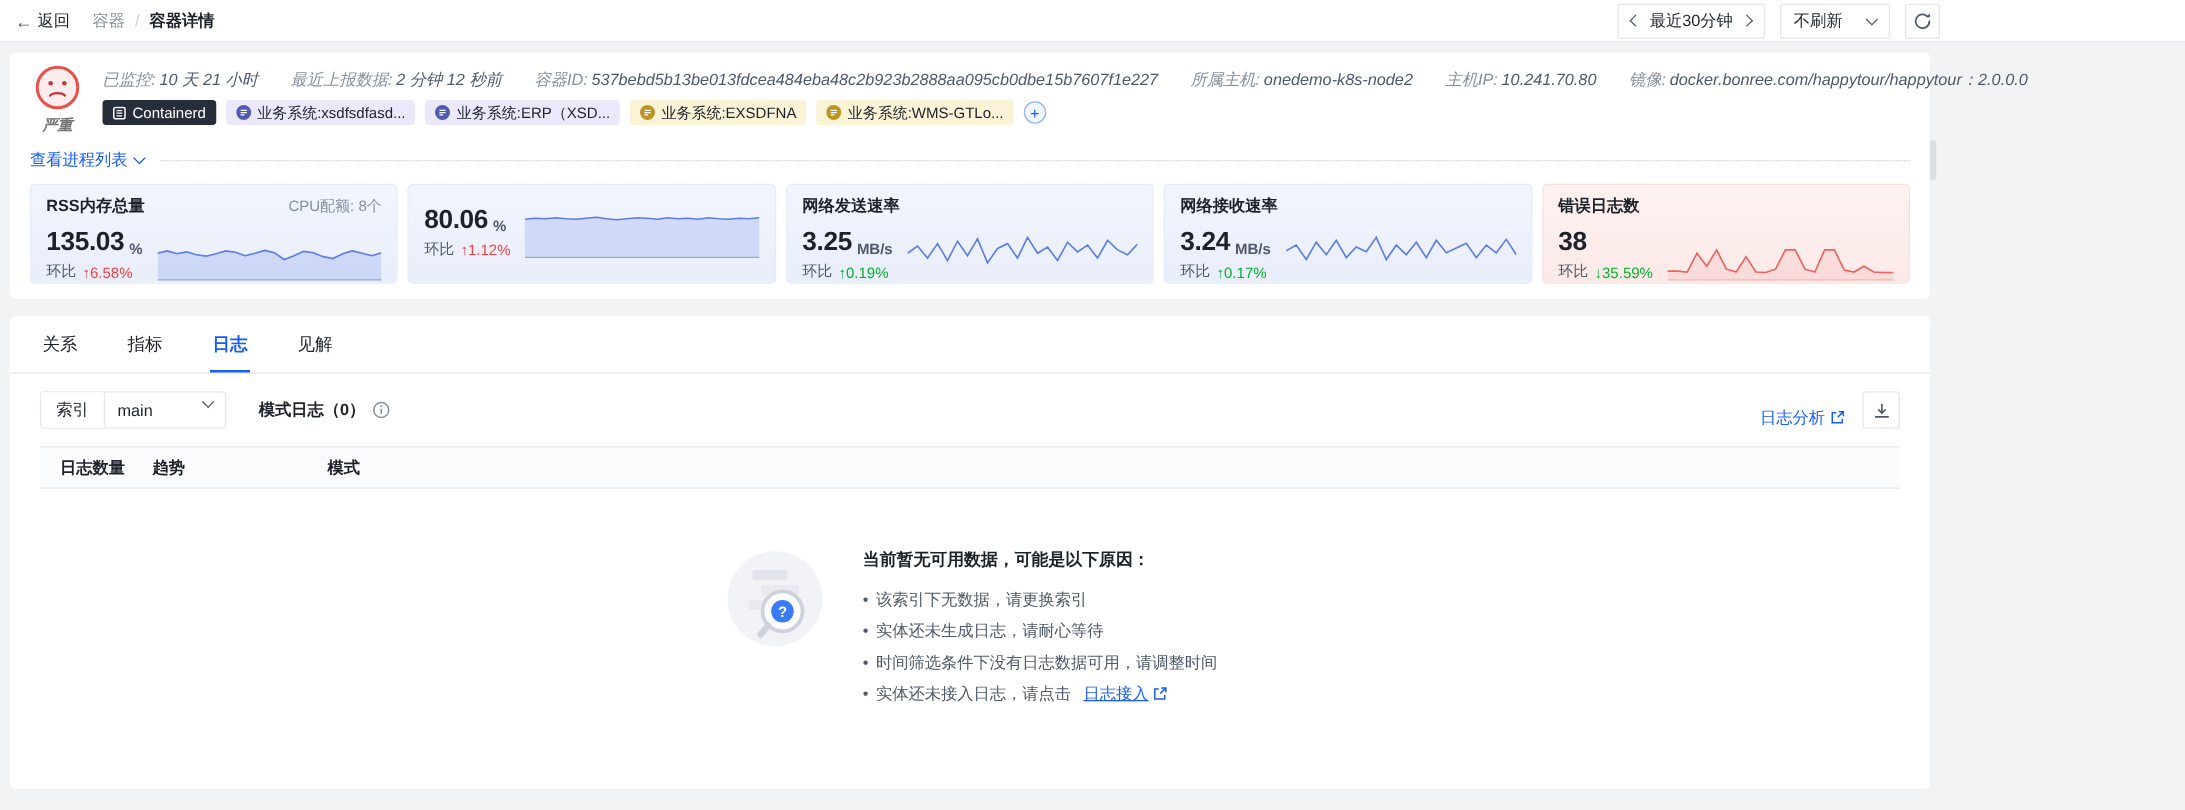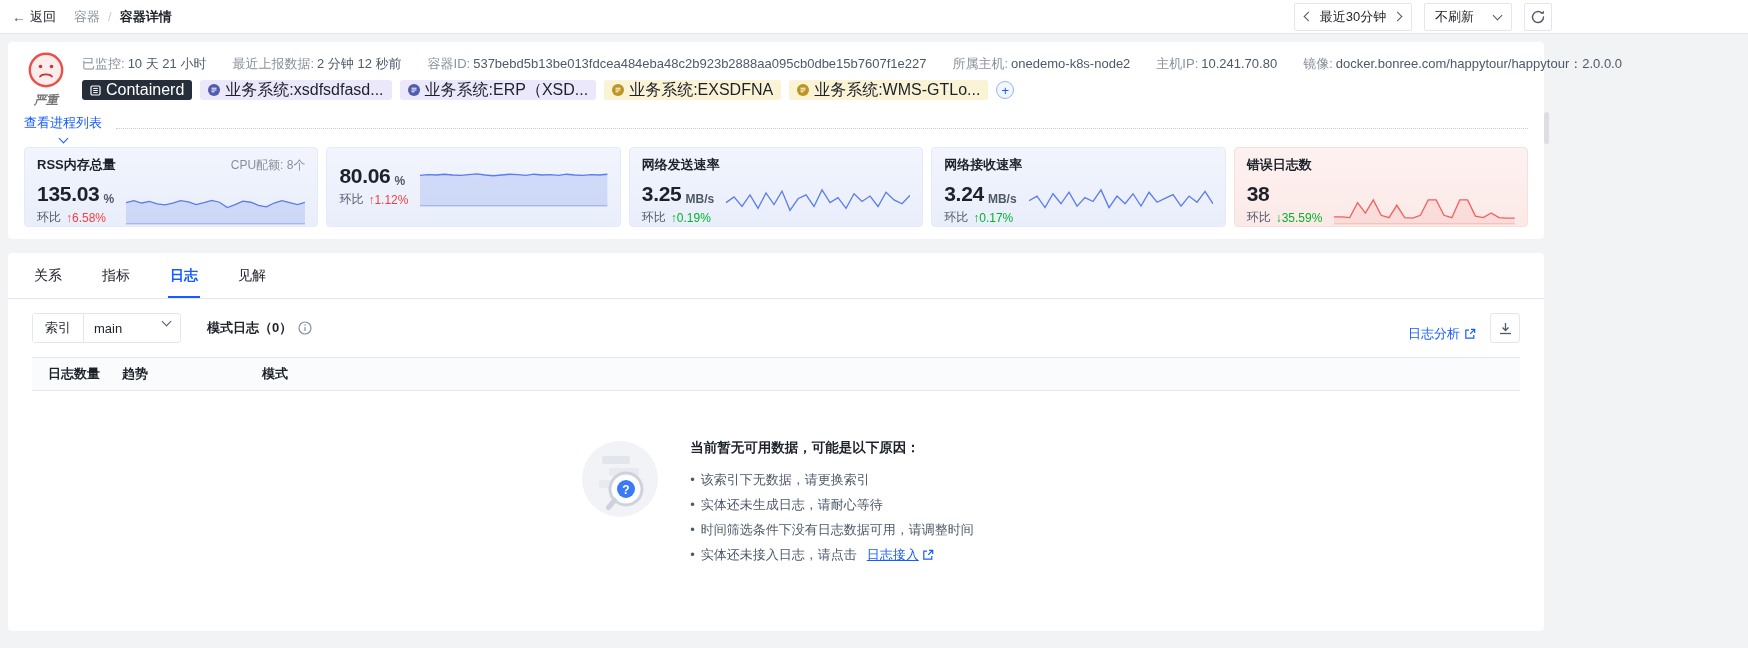--- a/index.html
+++ b/index.html
@@ -43,35 +43,35 @@
   .card { background:#fff; border-radius:4px; }
   .main-card { padding:10px 16px 12px; }
 
   .entity-header { display:flex; }
   .avatar-col { width:44px; display:flex; flex-direction:column; align-items:center; margin-right:14px; }
   .severity { color:#737373; font-size:12px; margin-top:4px; font-weight:600;font-style:italic; }
   .entity-right { flex:1; min-width:0; }
   .name-row { display:flex; align-items:center; gap:12px; height:24px; }
   .entity-name { font-size:15px; font-weight:700; color:#1d2129; }
   .props-link { display:flex; align-items:center; gap:4px; color:#165dff; cursor:pointer; }
-  .stats-row { display:flex; gap:26px; margin-top:3px; white-space:nowrap; }
+  .stats-row { display:flex; gap:26px; margin-top:3px; white-space:nowrap;font-style:italic; }
   .stat-l { color:#86909c; margin-right:3px; }
   .stat-v { color:#4e5969; }
   .tags-row { display:flex; align-items:center; gap:8px; margin-top:7px; }
   .tag { height:20px; display:inline-flex; align-items:center; gap:5px; padding:0 8px;
-         border-radius:3px; font-size:16px; color:#1d2129; cursor:pointer; }
+         border-radius:3px; font-size:12px; color:#1d2129; cursor:pointer; }
   .tag--dark { background:#272e3b; color:#fff; }
   .tag--purple { background:#ece8fb; }
   .tag--yellow { background:#fbf3d6; }
   .tag-add { width:18px; height:18px; border-radius:50%; border:1px solid #94b4f5; background:#f2f6ff;
              color:#165dff; display:inline-flex; align-items:center; justify-content:center;
              font-size:13px; line-height:1; cursor:pointer; }
 
   .process-row { display:flex; align-items:center; margin-top:9px; height:20px; }
-  .process-link { color:#165dff; display:flex; align-items:center; gap:6px; cursor:pointer;flex-direction:column; }
+  .process-link { color:#165dff; display:flex; align-items:center; gap:6px; cursor:pointer; }
   .dotted-line { flex:1; border-top:1px dotted #c9cdd4; margin-left:14px; }
 
   
   .metric-row { display:flex; gap:8px; margin-top:9px; }
   .metric-card { flex:1; height:80px; border-radius:4px; padding:8px 12px;
                  background:linear-gradient(180deg,#f2f5fd,#e9eefb);
                  border:1px solid #e4eaf8; cursor:pointer; overflow:hidden; }
   .metric-card--error { background:linear-gradient(180deg,#fdf2f1,#fbe9e7); border-color:#f7dfdc; }
   .metric-head { display:flex; align-items:baseline; justify-content:space-between; height:18px; }
   .metric-title { font-size:13px; font-weight:600; color:#1d2129; }

